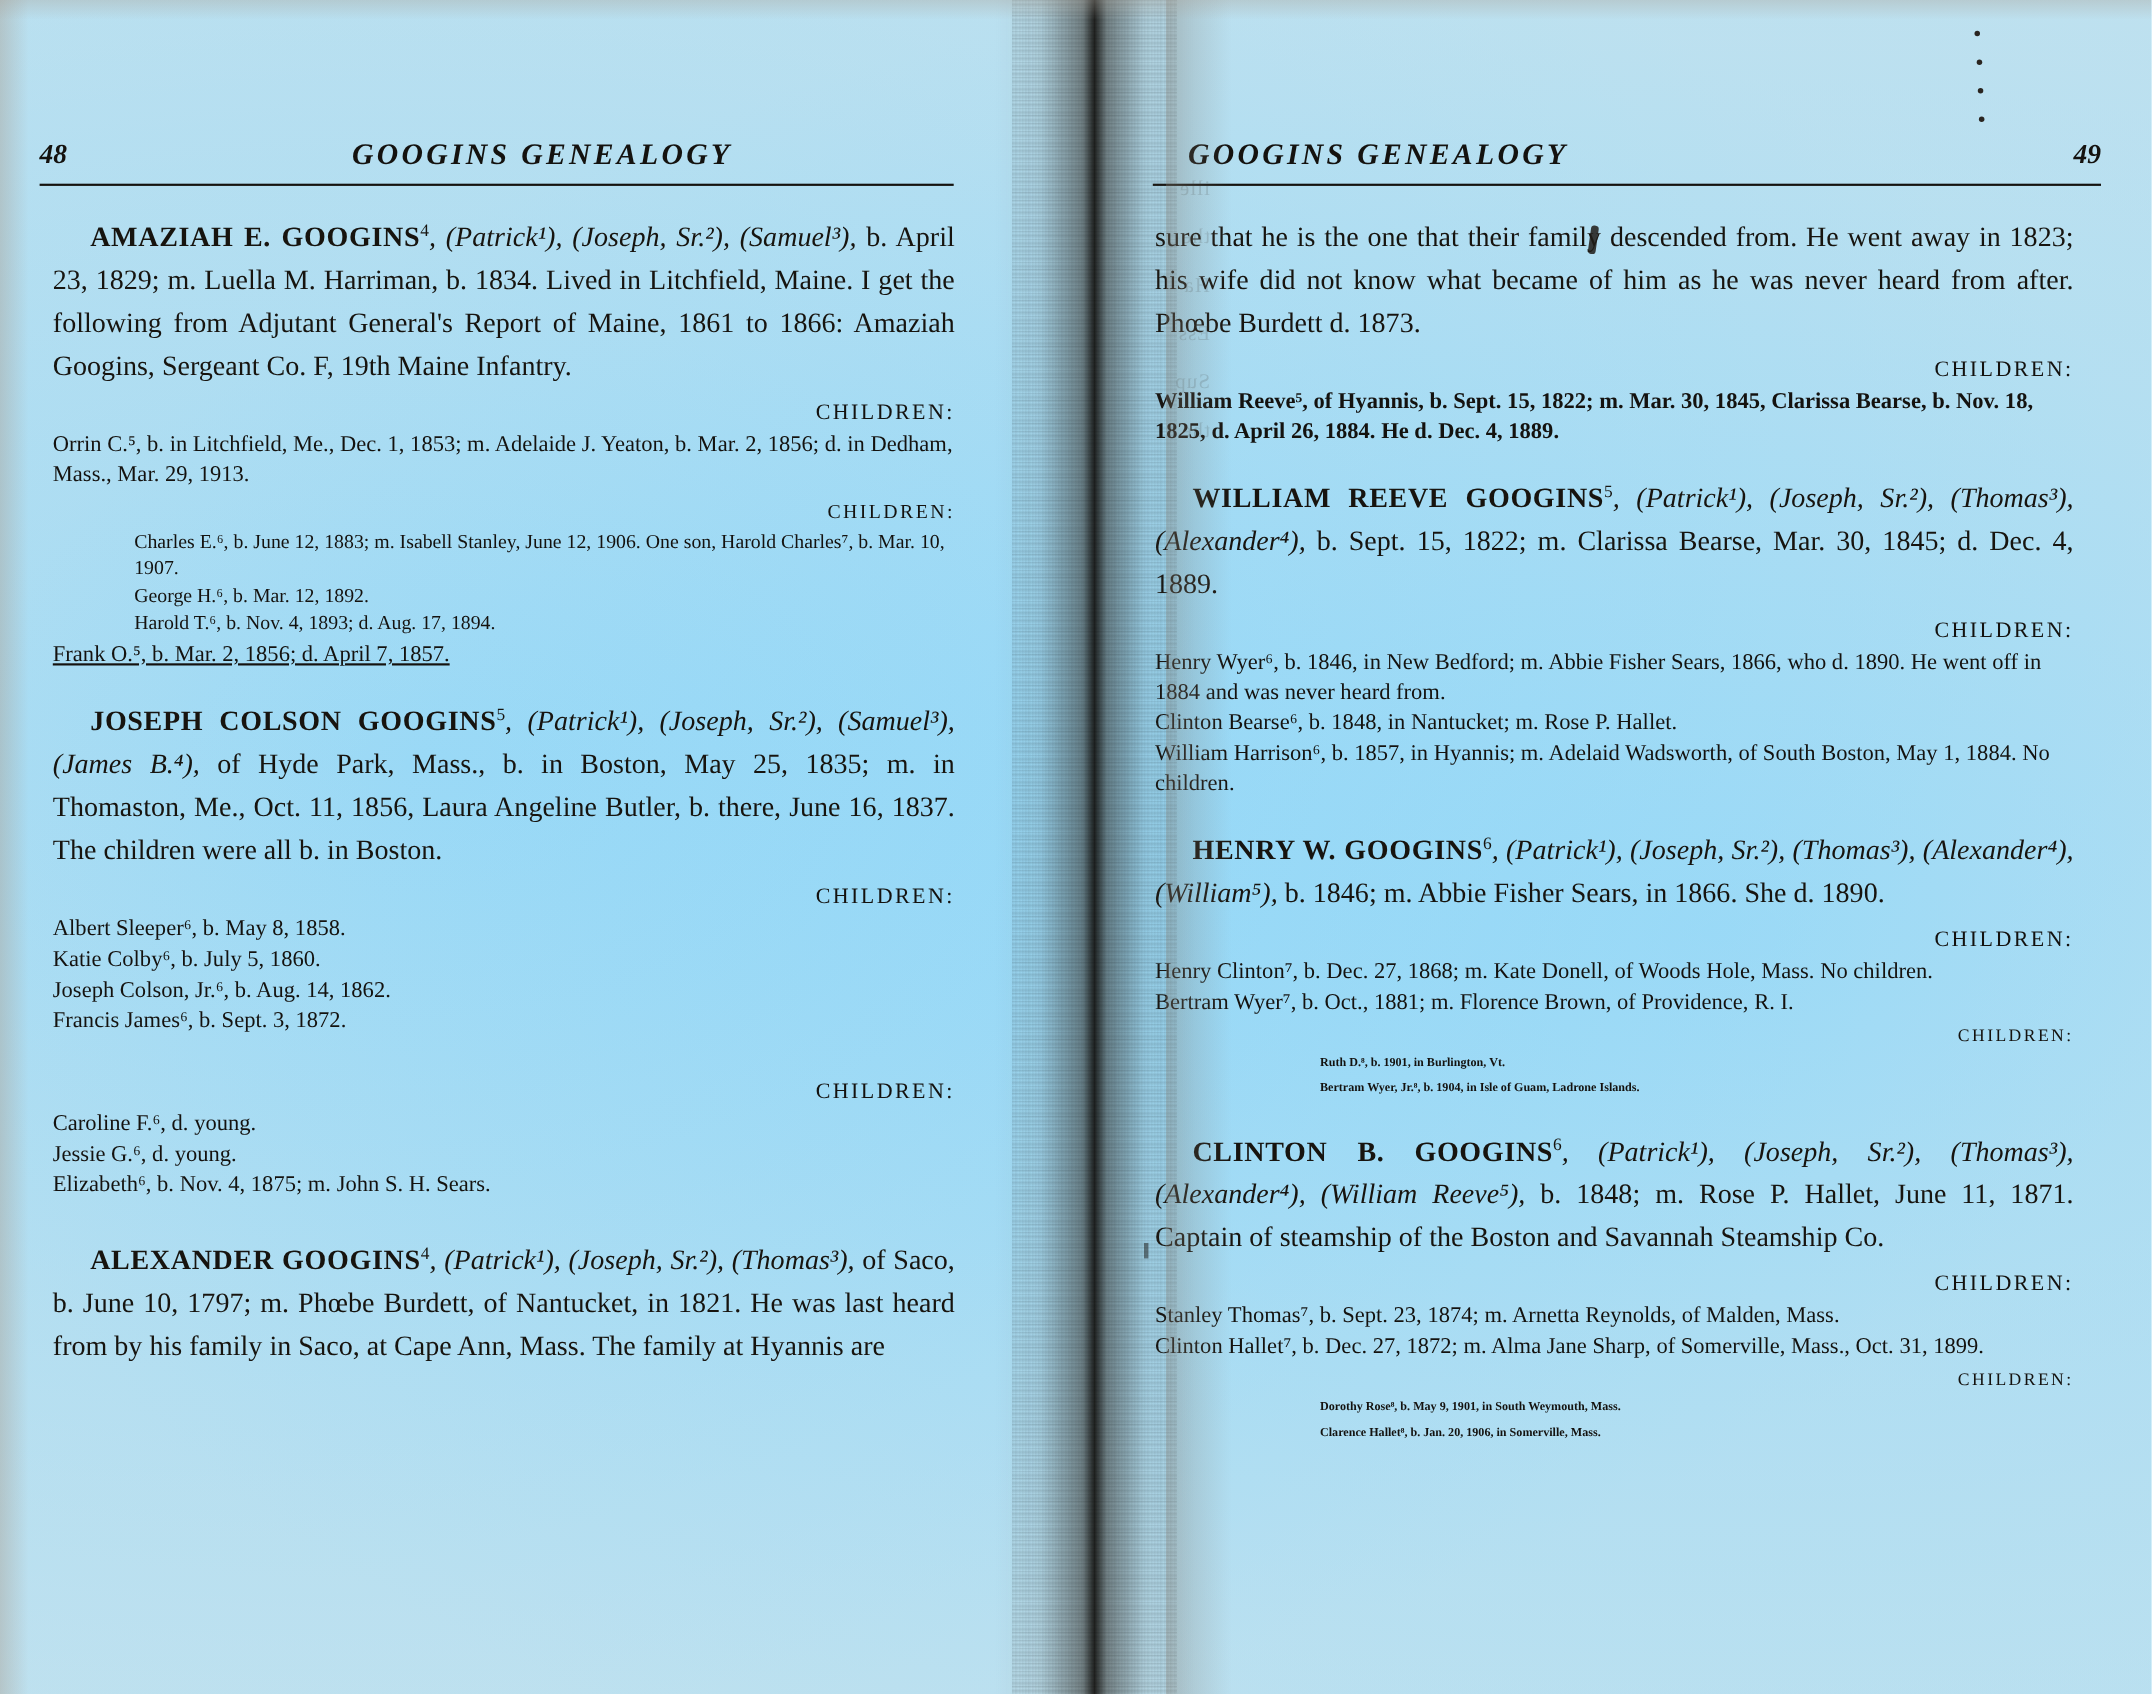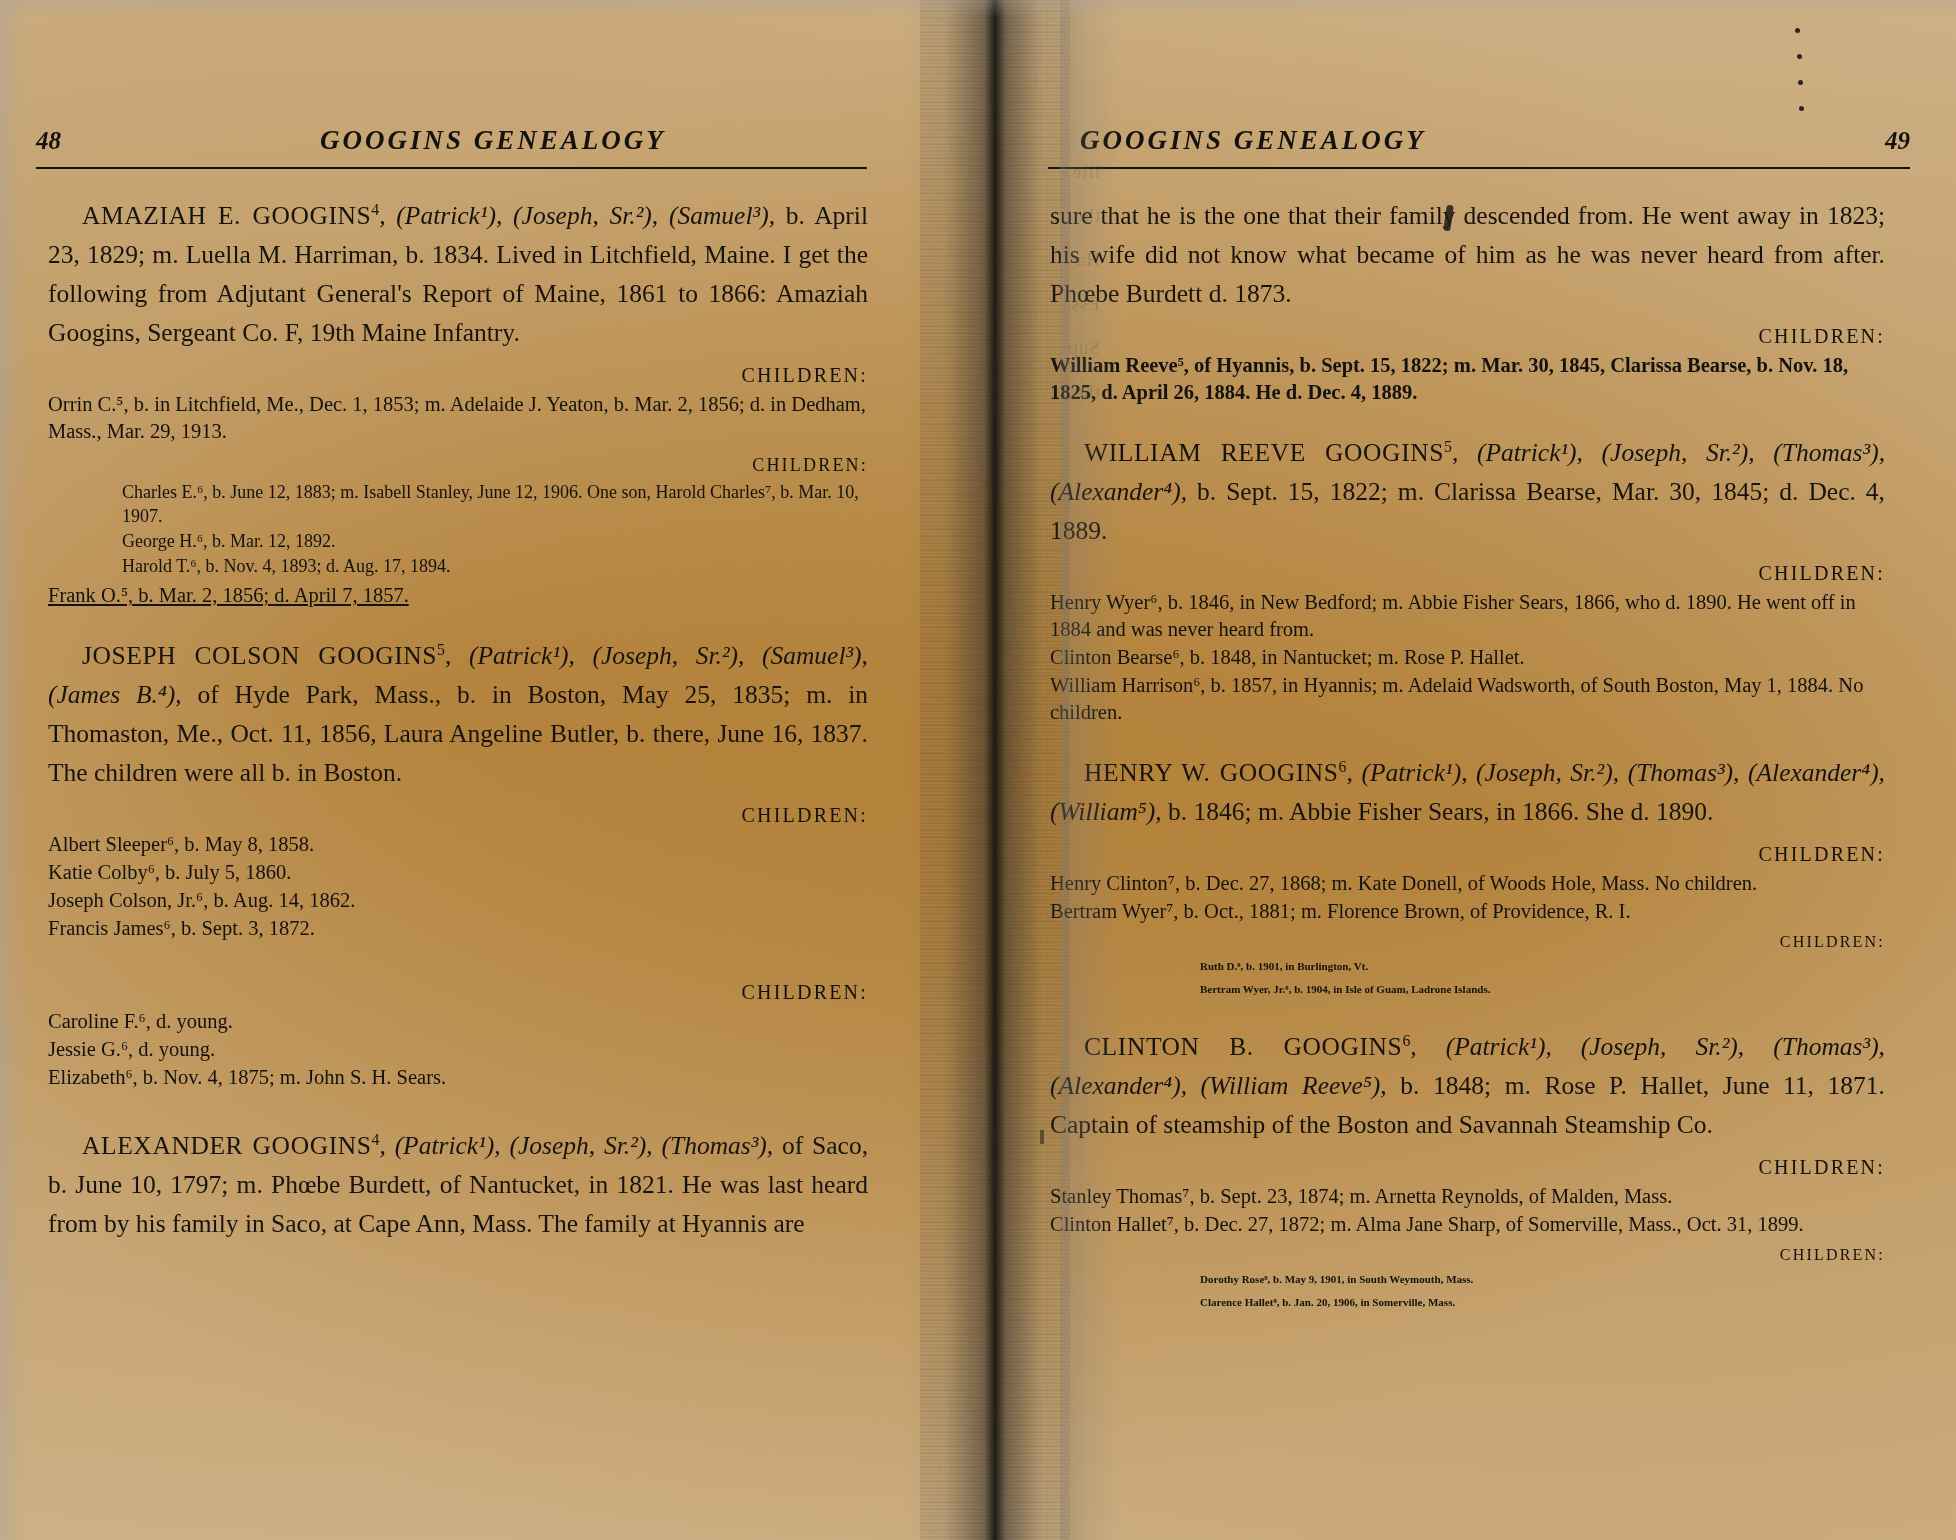--- a/index.html
+++ b/index.html
@@ -11,21 +11,21 @@
     width: 1956px;
     height: 1540px;
     position: relative;
     overflow: hidden;
     font-family: "Liberation Serif", serif;
     color: #14120f;
   }
   .scan {
     position: absolute;
     inset: 0;
-    background: #a16207;
+    background: #7dd3fc;
   }
   
   .page-tone {
     position: absolute;
     inset: 0;
     background:
       radial-gradient(ellipse at 20% 45%, rgba(255,255,255,0.0) 0%, rgba(240,236,230,0.35) 75%),
       radial-gradient(ellipse at 80% 55%, rgba(255,255,255,0.0) 0%, rgba(238,234,228,0.35) 75%);
     pointer-events: none;
   }
@@ -134,20 +134,21 @@
     font-size: 25.5px;
     line-height: 39px;
     text-align: justify;
     margin: 0 0 6px 0;
     color: #17140f;
   }
   .para.indent { text-indent: 34px; }
   .sc {
     font-variant: small-caps;
     letter-spacing: 0.6px;
+    font-weight: bold;
   }
   .it { font-style: italic; }
   sup {
     font-size: 0.62em;
     vertical-align: super;
     line-height: 0;
   }
 
   .childer {
     font-variant: small-caps;

